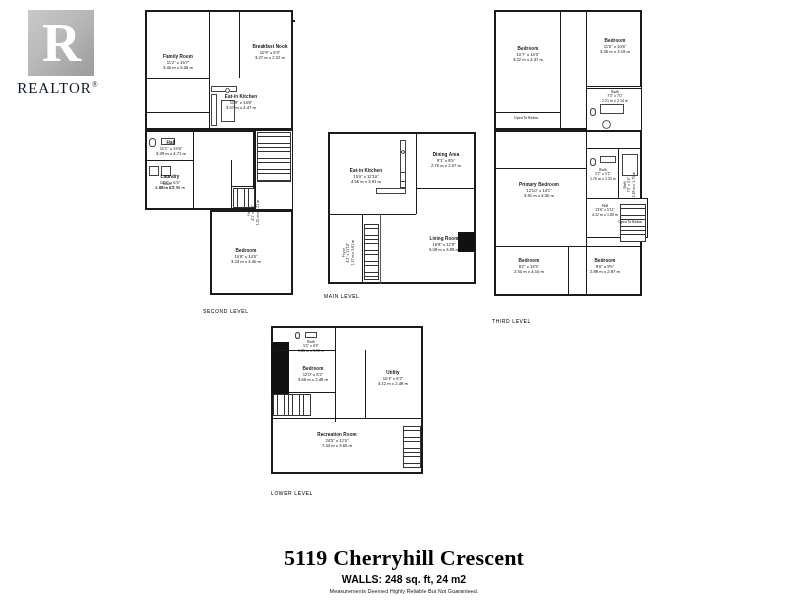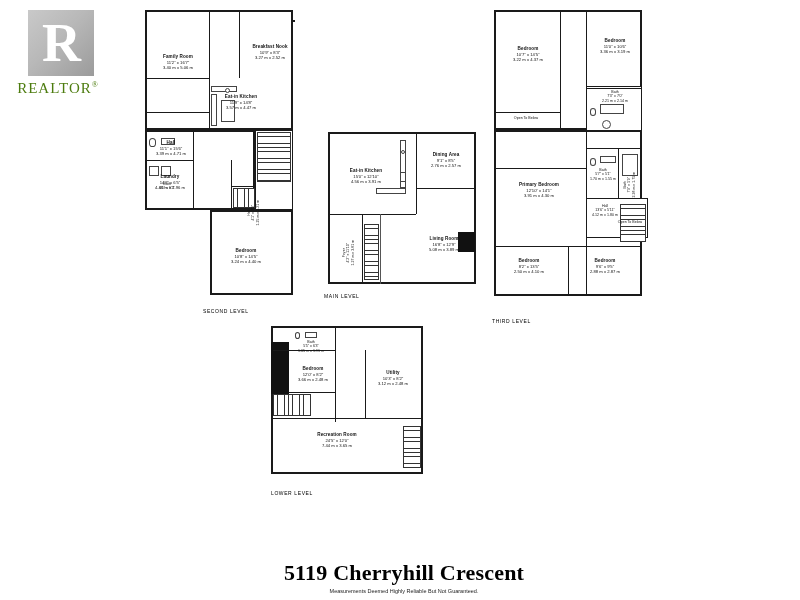--- a/index.html
+++ b/index.html
@@ -48,21 +48,21 @@
   }
   .realtor-logo .wordmark {
     position: absolute;
     left: 0;
     top: 74px;
     width: 104px;
     text-align: center;
     font-family: "Liberation Serif", serif;
     font-size: 15px;
     letter-spacing: 1px;
-    color: #4d7c0f;
+    color: #0f172a;
   }
   .realtor-logo .reg {
     font-size: 8px;
     vertical-align: super;
   }
 
   
   .plan {
     position: absolute;
   }
@@ -448,14 +448,15 @@
     <div class="rname">Recreation Room</div>
     <div class="rdim">24'5" x 12'0"</div>
     <div class="rdim2">7.44 m x 3.65 m</div>
   </div>
 
   <div class="plan-label" style="left:6px; top:168px;">LOWER LEVEL</div>
 </div>
 
 <div class="caption">
   <div class="addr">5119 Cherryhill Crescent</div>
+  <div class="walls">WALLS: 248 sq. ft, 24 m2</div>
   <div class="disclaimer">Measurements Deemed Highly Reliable But Not Guaranteed.</div>
 </div>
 
 </body></html>

